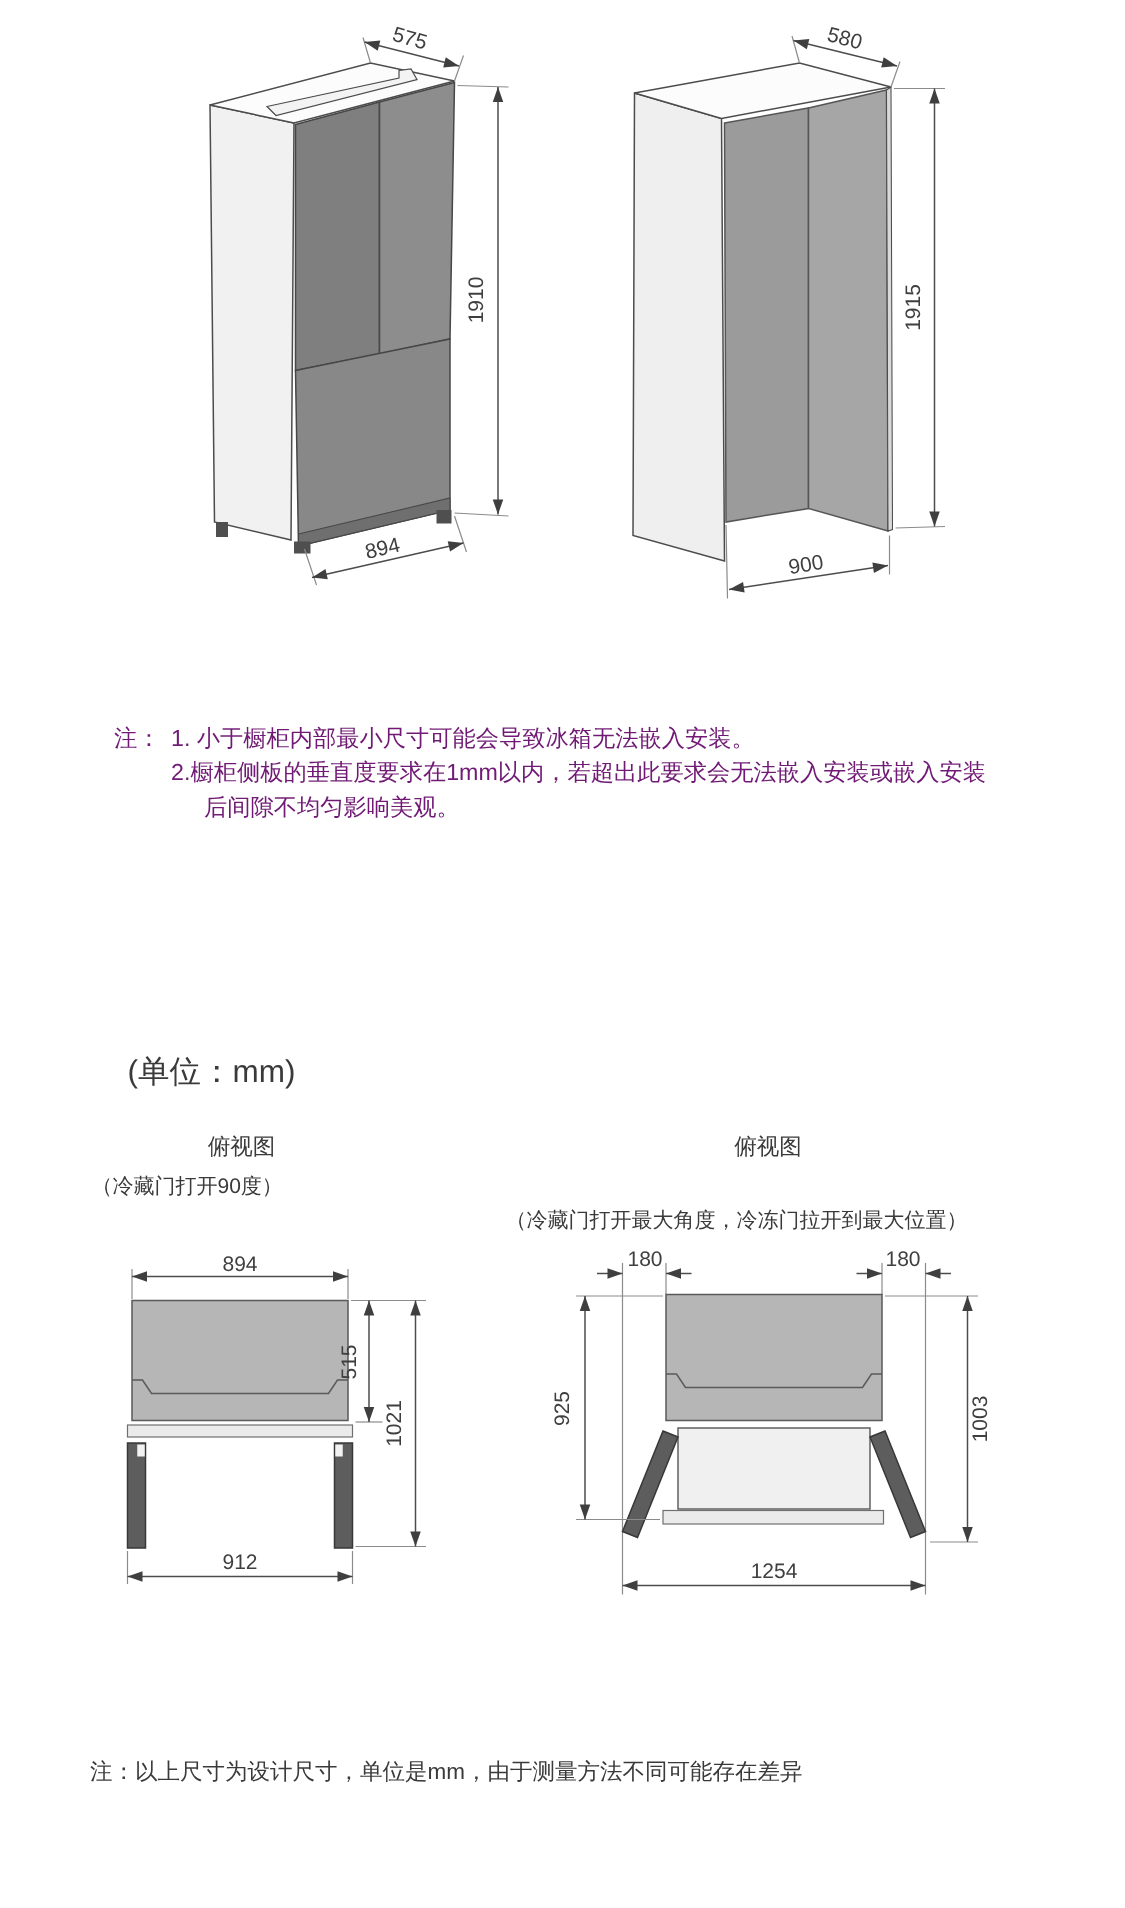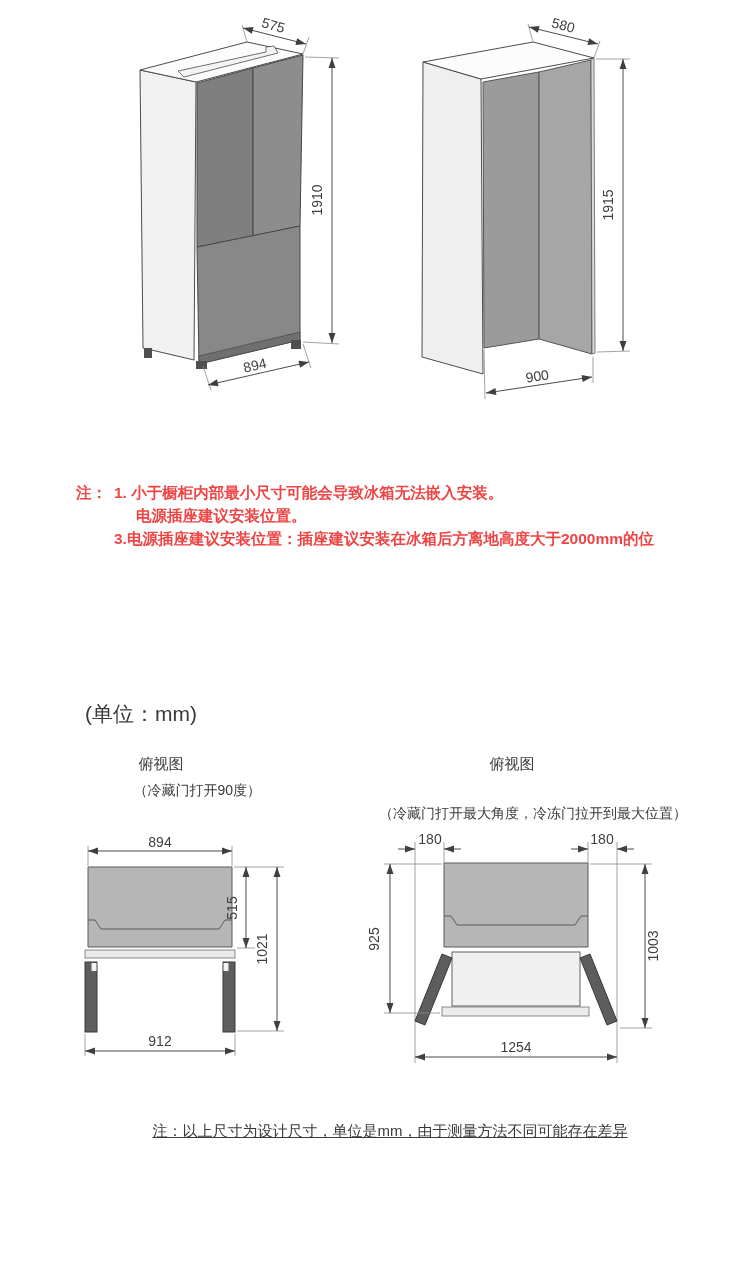--- a/index.html
+++ b/index.html
@@ -5,33 +5,33 @@
   html,body{margin:0;padding:0;background:#fff;}
   .page{position:relative;width:750px;height:1272px;background:#ffffff;overflow:hidden;
         font-family:"Liberation Sans","DejaVu Sans",sans-serif;color:#3a3a3a;}
   svg{position:absolute;left:0;}
   .front-views{top:0;}
   .top-views{top:820px;}
   svg text{font-family:"Liberation Sans","DejaVu Sans",sans-serif;font-size:14px;fill:#3f3f3f;}
   .dim{stroke:#4c4c4c;stroke-width:1;fill:none;}
   .ext{stroke:#8b8b8b;stroke-width:0.8;fill:none;}
   .edge{stroke:#4c4c4c;stroke-width:1;}
-  .notes{position:absolute;left:76px;top:481px;font-size:15.5px;line-height:23px;color:#ef4444;font-weight:bold;}
+  .notes{position:absolute;left:76px;top:481px;font-size:15.5px;line-height:23px;color:#701a75;}
   .note-row{white-space:nowrap;}
   .note-label{display:inline-block;width:38px;}
   .note-row.num{padding-left:38px;}
   .note-row.cont{padding-left:60px;}
   .unit{position:absolute;left:85px;top:700px;font-size:21px;}
   .tv-title{position:absolute;font-size:15px;text-align:center;}
-  .tv-sub{position:absolute;font-size:14px;text-align:right;white-space:nowrap;}
+  .tv-sub{position:absolute;font-size:14px;text-align:left;white-space:nowrap;}
   .tv-title.left{left:61px;width:200px;top:755px;}
   .tv-sub.left{left:61px;width:200px;top:782px;}
   .tv-title.right{left:362px;width:300px;top:755px;}
   .tv-sub.right{left:337px;width:350px;top:782px;margin-top:23px;}
-  .footer-note{position:absolute;left:60px;top:1122px;width:660px;text-align:center;font-size:15px;text-decoration:underline;}
+  .footer-note{position:absolute;left:60px;top:1172px;width:660px;text-align:left;font-size:15px;}
 </style>
 </head>
 <body>
 
 <div class="page">
 
   <svg class="front-views" width="750" height="440" viewBox="0 0 750 440">
     <defs>
       <marker id="aE" markerUnits="userSpaceOnUse" markerWidth="12" markerHeight="9" refX="10.5" refY="4" orient="auto">
         <path d="M0.5,0.5 L10.5,4 L0.5,7.5 Z" fill="#3f3f3f"></path>
@@ -90,22 +90,22 @@
         <path class="ext" d="M593,357 L593,383"></path>
       <path class="dim" d="M486,393 L592,377" marker-start="url(#aS)" marker-end="url(#aE)"></path>
       <text x="538" y="381" text-anchor="middle" transform="rotate(-9,538,381)">900</text>
     </g>
   </svg>
 
   <div class="notes">
     <div class="note-row">
       <span class="note-label">注：</span><span>1. 小于橱柜内部最小尺寸可能会导致冰箱无法嵌入安装。</span>
     </div>
-    <div class="note-row cont">电源插座建议安装位置。</div>
-    <div class="note-row num">3.电源插座建议安装位置：插座建议安装在冰箱后方离地高度大于2000mm的位</div>
+    <div class="note-row num">2.橱柜侧板的垂直度要求在1mm以内，若超出此要求会无法嵌入安装或嵌入安装</div>
+    <div class="note-row cont">后间隙不均匀影响美观。</div>
   </div>
 
   <div class="unit">(单位：mm)</div>
 
   <div class="tv-title left">俯视图</div>
   <div class="tv-sub left">（冷藏门打开90度）</div>
   <div class="tv-title right">俯视图</div>
   <div class="tv-sub right">（冷藏门打开最大角度，冷冻门拉开到最大位置）</div>
 
   <svg class="top-views" width="750" height="260" viewBox="0 0 750 260">

